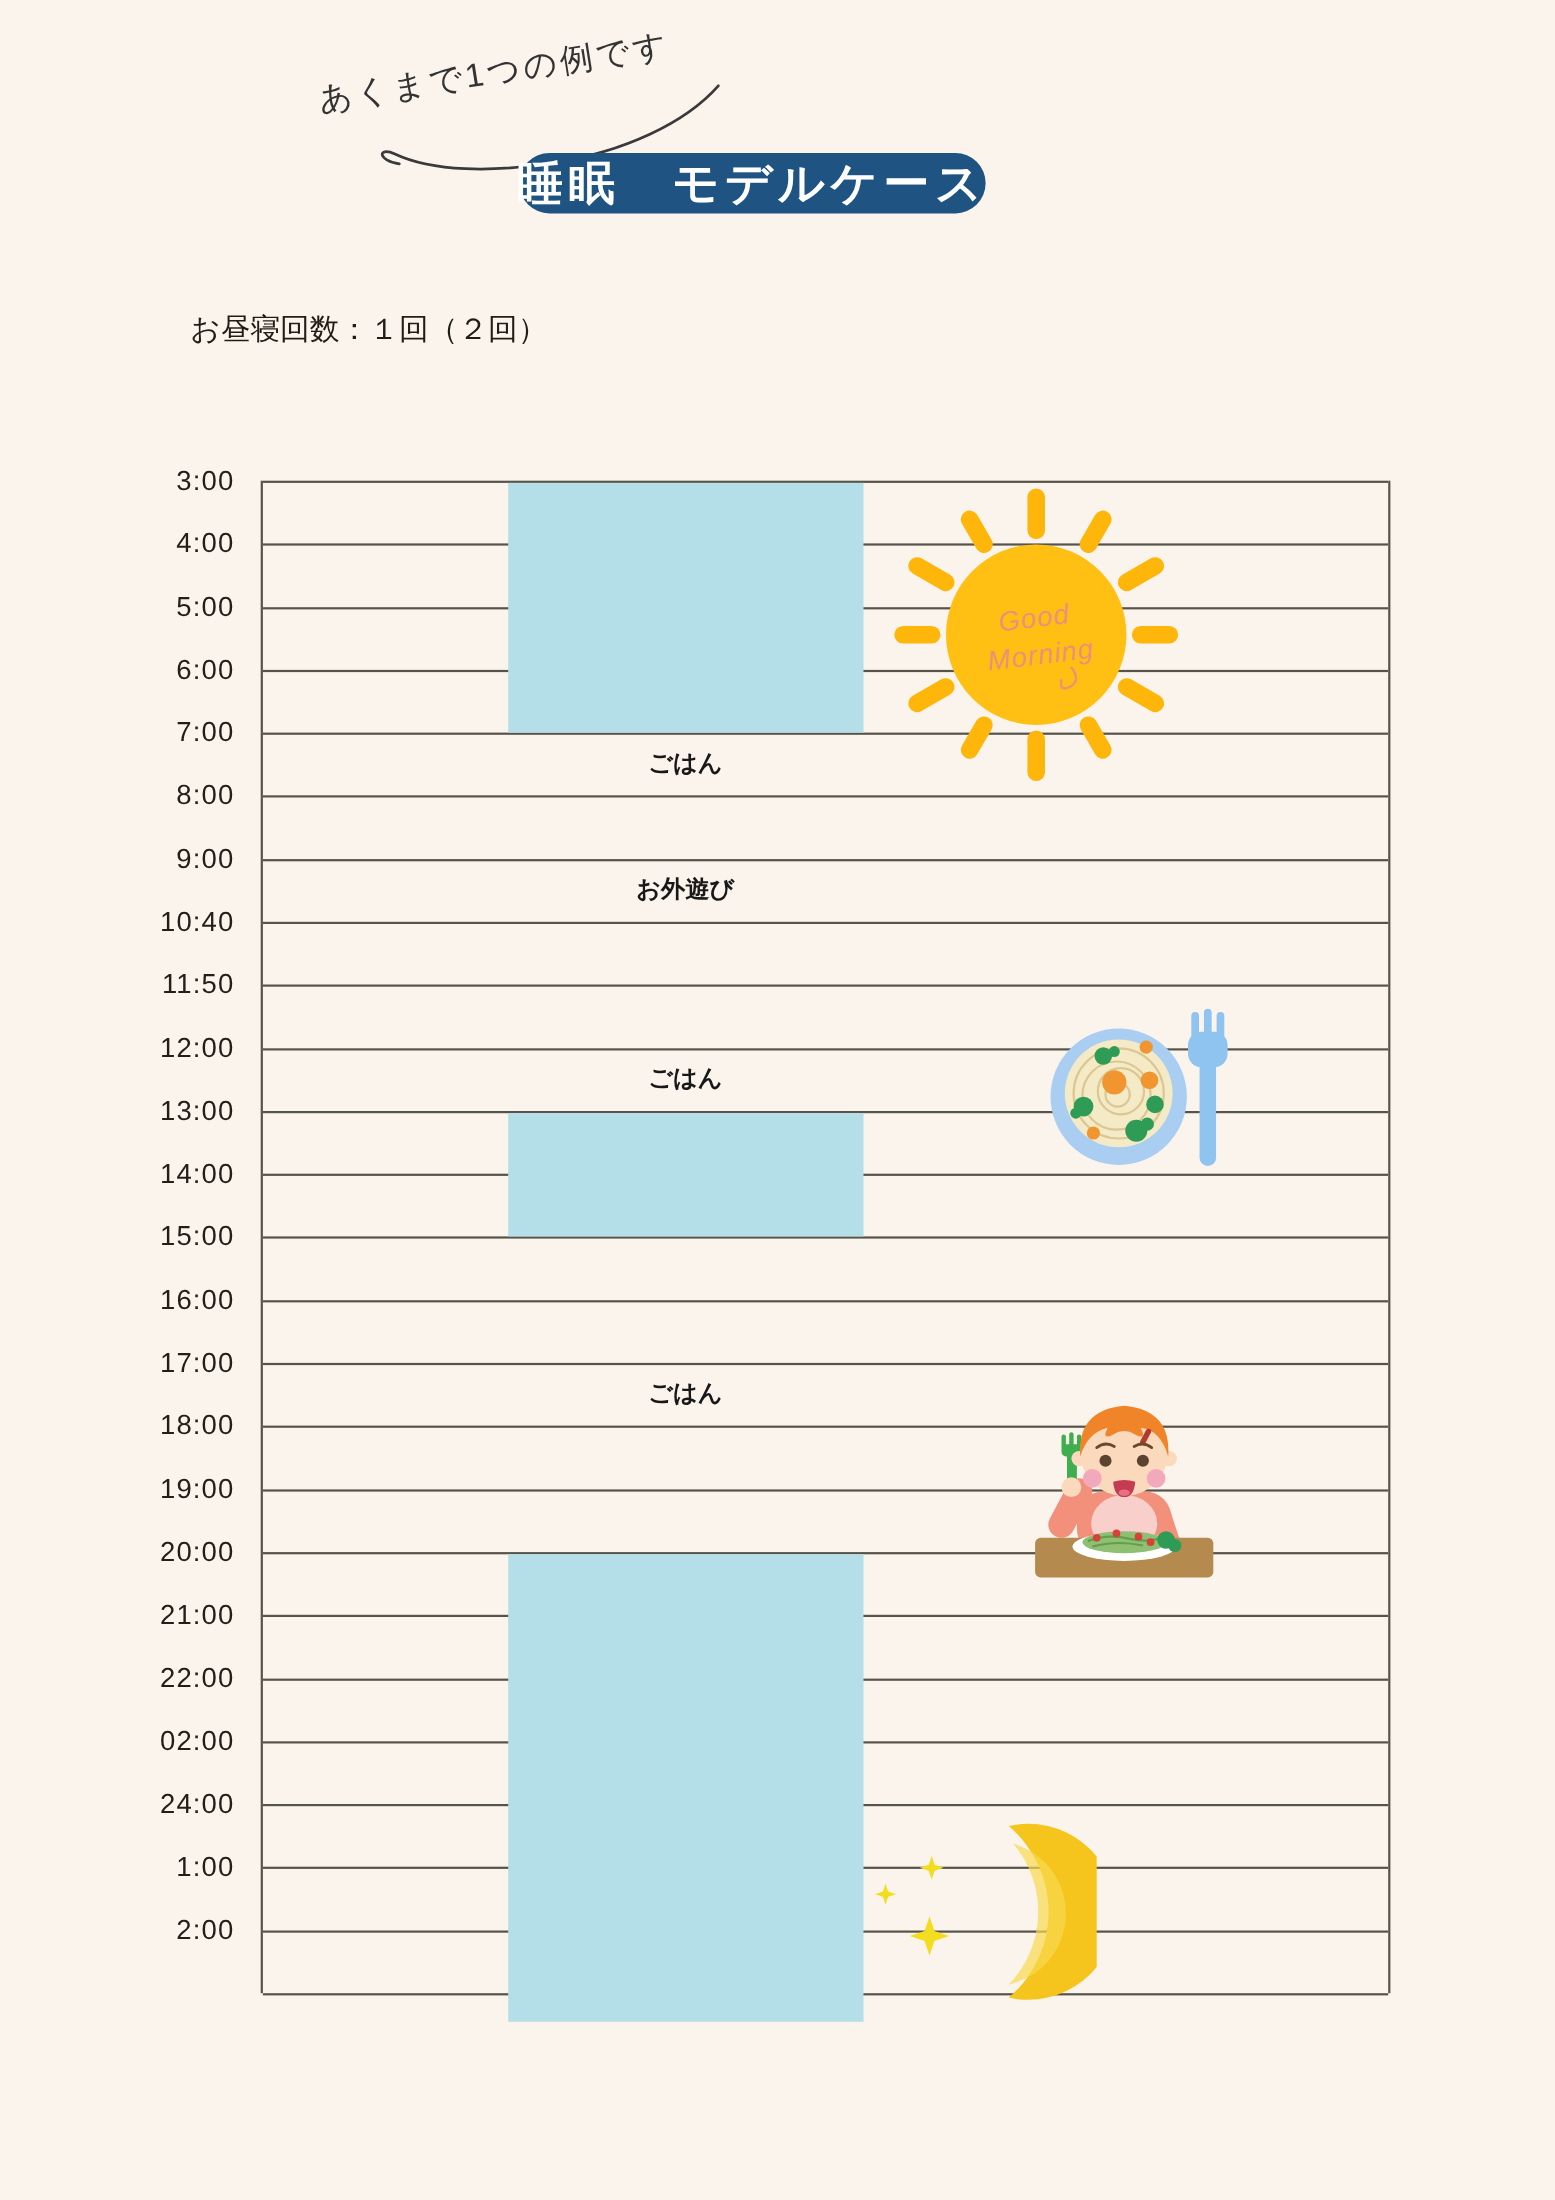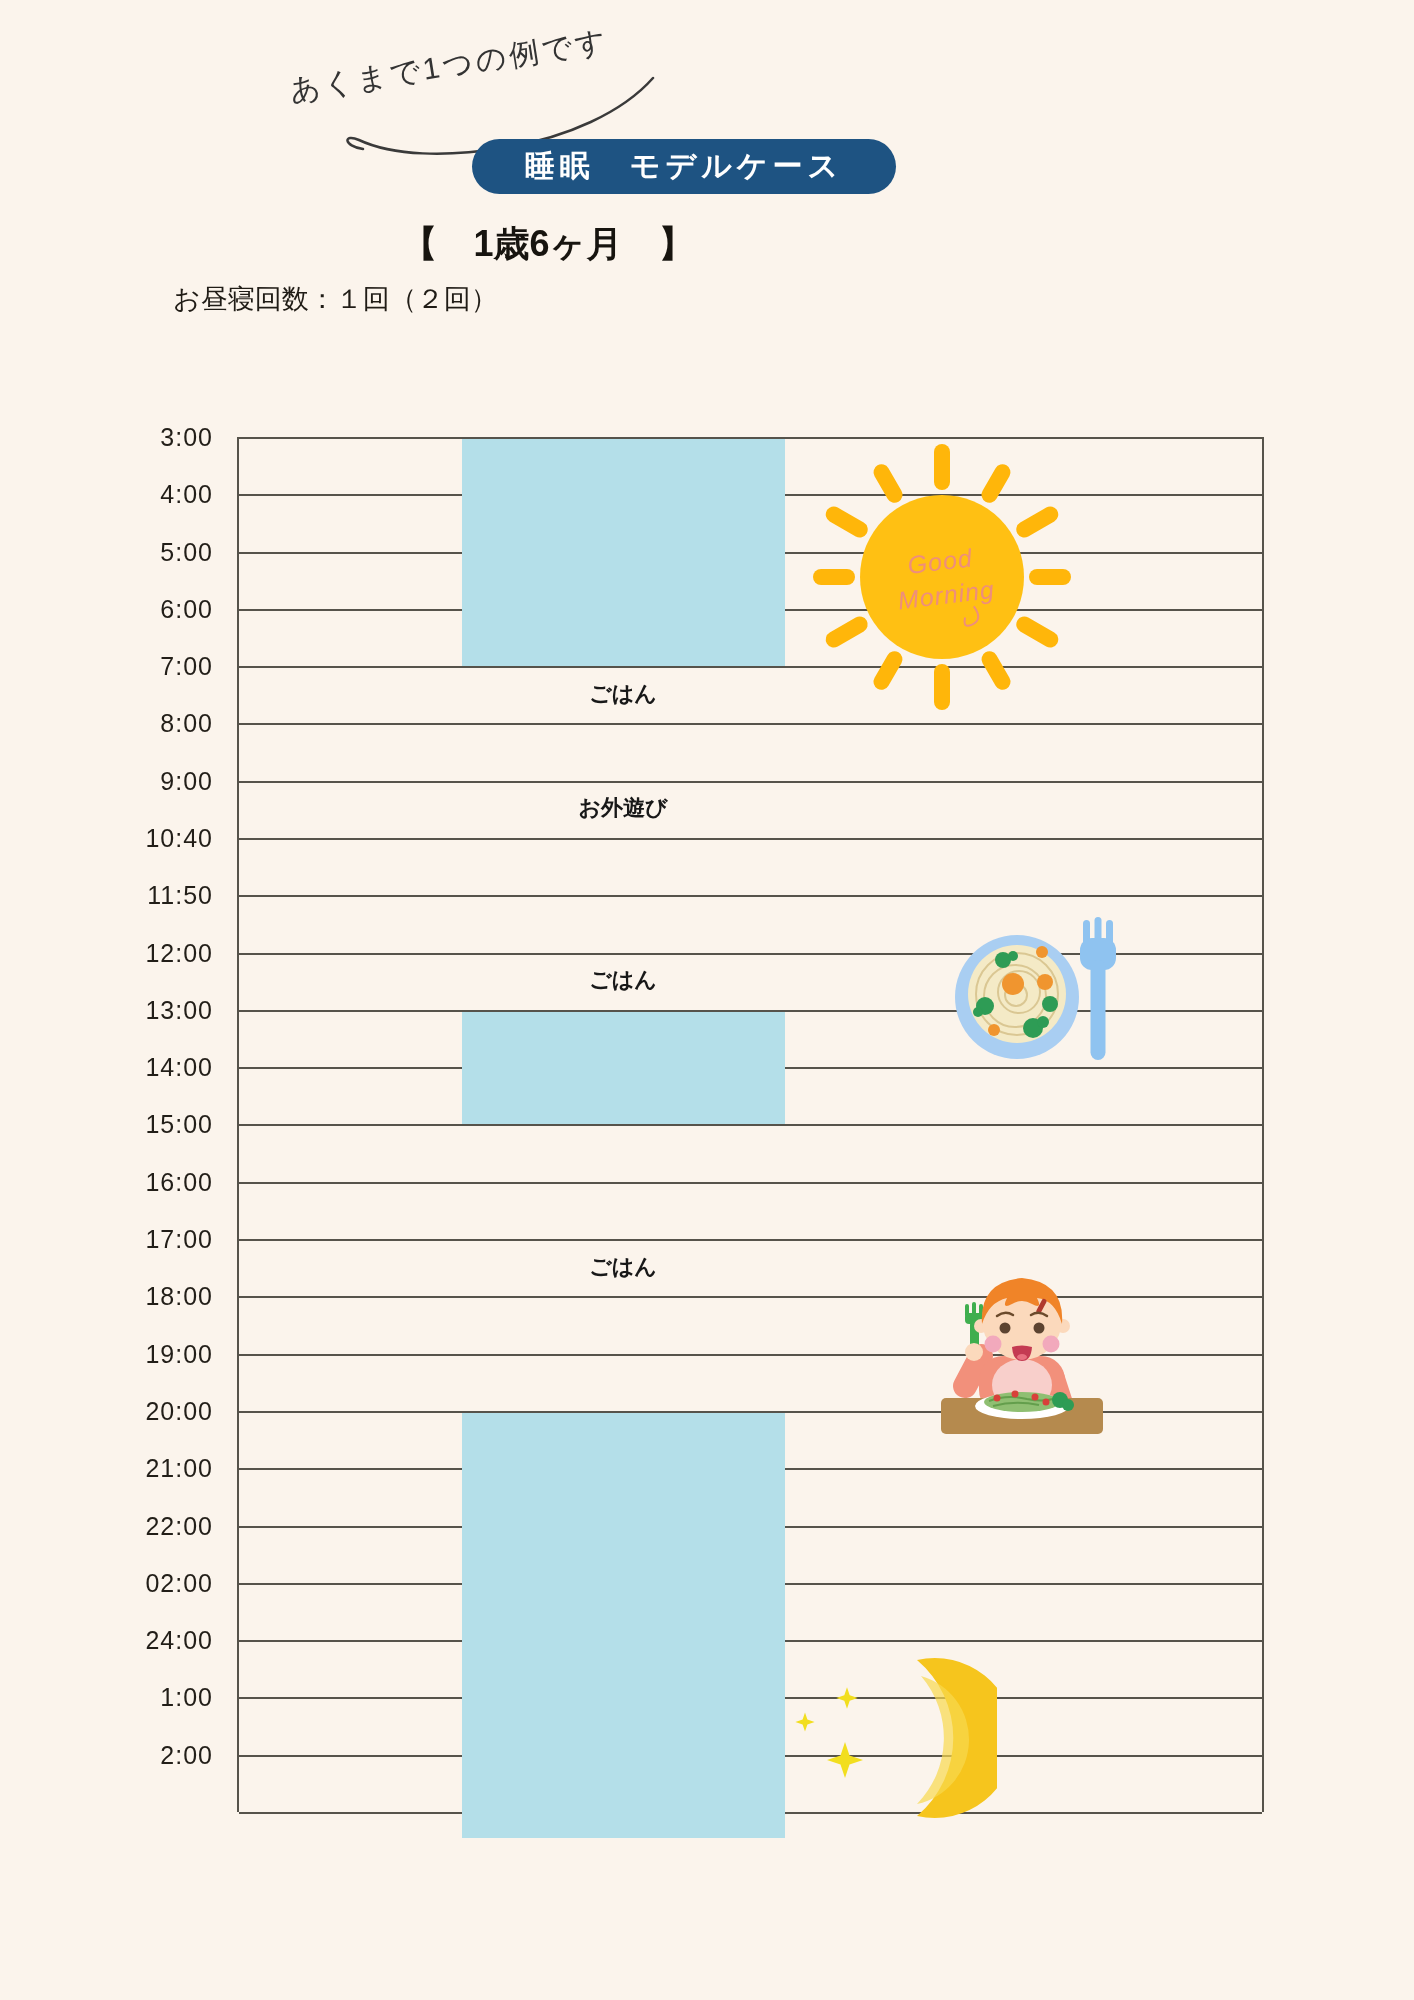--- a/index.html
+++ b/index.html
@@ -5,21 +5,21 @@
   html,body{margin:0;padding:0;}
   body{font-family:"Liberation Sans","DejaVu Sans",sans-serif;}
   .canvas{position:relative;width:1414px;height:2000px;background:var(--bg,#FBF4EC);overflow:hidden;}
 
   
   .note{position:absolute;left:288px;top:46px;width:320px;font-size:30px;letter-spacing:3px;
         color:#333;transform:rotate(-9deg);font-weight:500;white-space:nowrap;}
   .swoosh{position:absolute;left:335px;top:72px;}
   .badge{position:absolute;left:472px;top:139px;width:424px;height:55px;border-radius:28px;
          background:var(--badge,#1E5382);display:flex;align-items:center;justify-content:center;}
-  .badge span{color:#fff;font-size:30px;font-weight:bold;letter-spacing:5px;white-space:nowrap;}
+  .badge span{color:#fff;font-size:42px;font-weight:bold;letter-spacing:5px;white-space:nowrap;}
   .title{position:absolute;left:318px;top:220px;width:460px;text-align:center;font-size:36px;
          font-weight:bold;color:#17140F;white-space:nowrap;}
   .info{position:absolute;left:173px;top:281px;font-size:27px;line-height:37px;color:#201C16;white-space:nowrap;}
 
   
   .hour-label{position:absolute;left:40px;width:173px;height:36px;line-height:36px;text-align:right;
               font-size:25px;color:#221E18;letter-spacing:1px;}
   .plot{position:absolute;left:237px;top:437px;width:1023px;height:1375px;
         border-left:2px solid var(--grid,#56534B);border-right:2px solid var(--grid,#56534B);}
   .gridline{position:absolute;left:0;width:100%;height:2px;background:var(--grid,#56534B);}
@@ -38,21 +38,20 @@
 
 <div class="canvas">
 
   <div class="note">あくまで1つの例です</div>
   <svg class="swoosh" width="330" height="100" viewBox="0 0 330 100">
     <path d="M 318 6 C 288 40 232 66 168 76 C 112 85 58 84 24 68 C 8 61 8 74 28 77" fill="none" stroke="#3A3A3A" stroke-width="2.5" stroke-linecap="round"></path>
   </svg>
   <div class="badge">
     <span>睡眠　モデルケース</span>
   </div>
-  <div class="title">【　1歳6ヶ月　】</div>
   <div class="info">
     <div>お昼寝回数：１回（２回）</div>
   </div>
 
   <div id="hour-labels">
       <div class="hour-label" style="top: 419px;">3:00</div>
       <div class="hour-label" style="top: 476.29px;">4:00</div>
       <div class="hour-label" style="top: 533.58px;">5:00</div>
       <div class="hour-label" style="top: 590.87px;">6:00</div>
       <div class="hour-label" style="top: 648.16px;">7:00</div>

